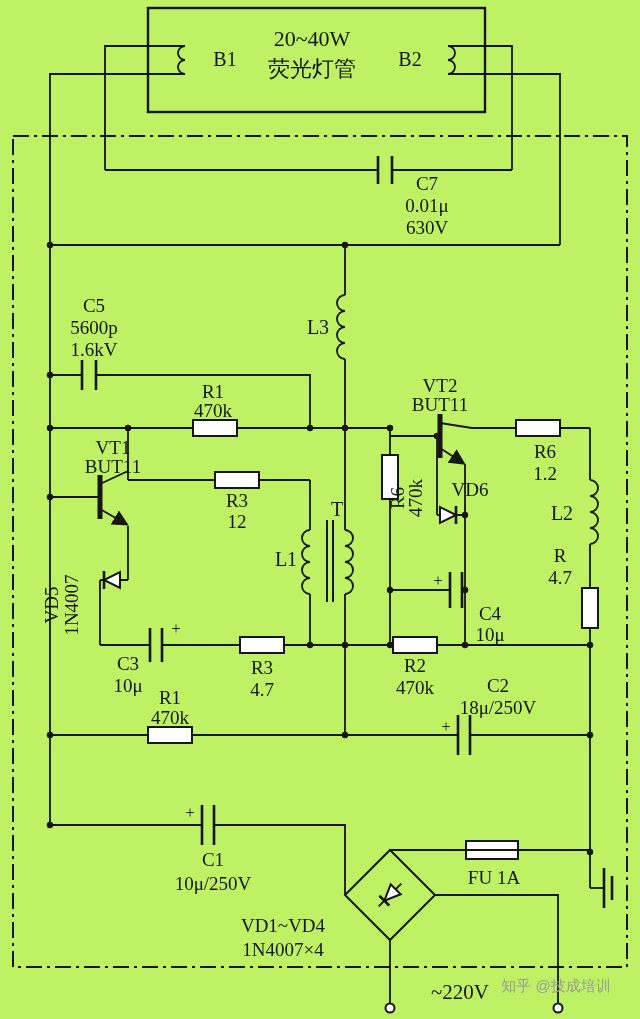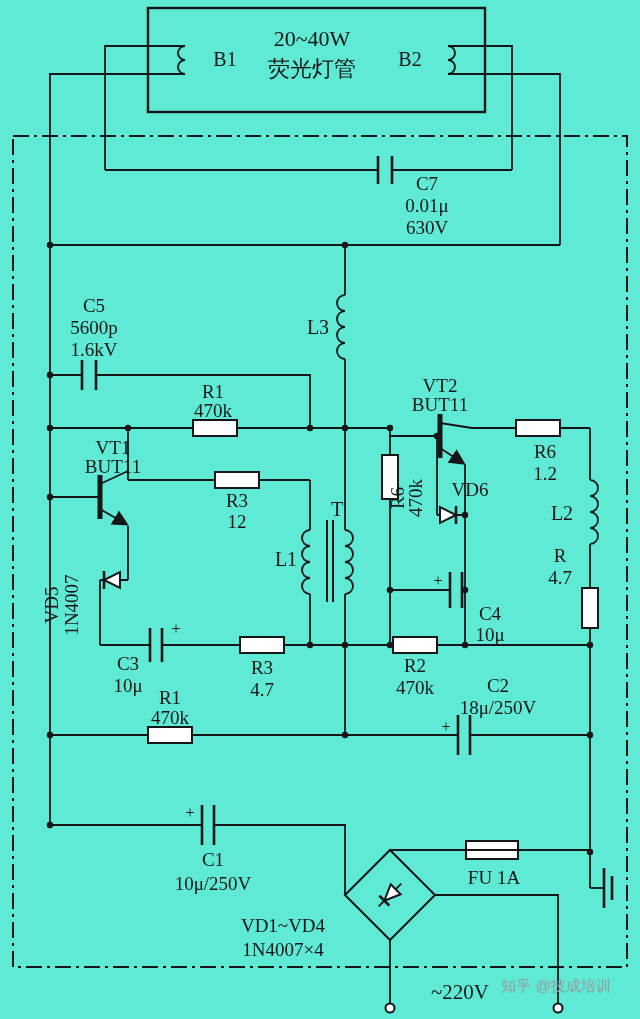--- a/index.html
+++ b/index.html
@@ -1,16 +1,16 @@
 <!DOCTYPE html>
 <html><head>
 <meta charset="utf-8">
 <style>
   html,body{margin:0;padding:0;background:#ffffff;}
-  .page{width:640px;height:1019px;position:relative;background:#5eead4;overflow:hidden;}
+  .page{width:640px;height:1019px;position:relative;background:#bef264;overflow:hidden;}
   svg{display:block;}
   .w{stroke:#161616;stroke-width:1.8;fill:none;}
   .thin{stroke:#161616;stroke-width:2;fill:none;}
   .plate{stroke:#161616;stroke-width:2.6;fill:none;}
   .bar{stroke:#161616;stroke-width:5;fill:none;}
   .box{stroke:#161616;stroke-width:2.4;fill:none;}
   .cmp{fill:#ffffff;stroke:#161616;stroke-width:2;}
   .dot{fill:#161616;stroke:none;}
   .dio{fill:#ffffff;stroke:#161616;stroke-width:2;}
   text{font-family:"Liberation Serif","DejaVu Serif",serif;font-size:19px;fill:#161616;text-anchor:middle;}

